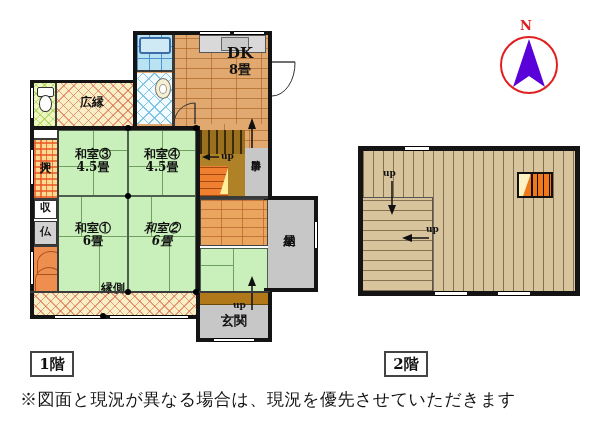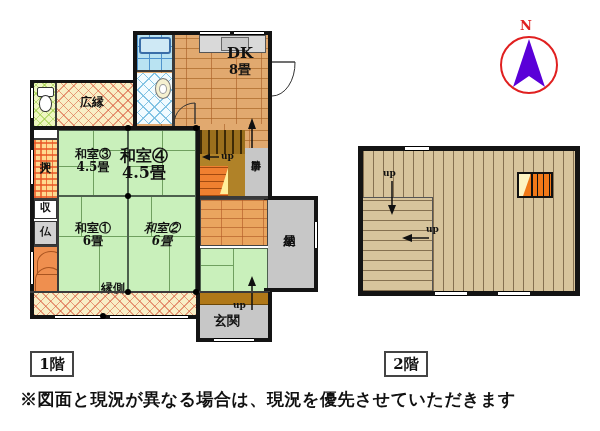--- a/index.html
+++ b/index.html
@@ -53,21 +53,21 @@
      repeating-linear-gradient(0deg, #a34a10 0 1.5px, transparent 1.5px 7px),
      #f08030;}
   .grayroom{background:#c7c7c7;}
   .win{position:absolute;background:#fff;border-top:1px solid #000;border-bottom:1px solid #000;box-sizing:border-box;}
   .winv{position:absolute;background:#fff;border-left:1px solid #000;border-right:1px solid #000;box-sizing:border-box;}
   .rlabel{position:absolute;font-weight:bold;text-align:center;line-height:1.05;}
   .vtext{writing-mode:vertical-rl;text-orientation:upright;letter-spacing:1px;}
   .uplbl{position:absolute;font-weight:bold;font-size:9px;font-family:"DejaVu Serif","Liberation Serif",serif;}
   .floortag{position:absolute;width:40px;height:22px;border:2px solid #444;background:#fff;
             font-size:15px;font-weight:bold;text-align:center;line-height:22px;}
-  .disclaimer{position:absolute;left:20px;top:388px;font-size:17px;font-weight:bold;letter-spacing:.5px;}
+  .disclaimer{position:absolute;left:20px;top:388px;font-size:17px;font-weight:normal;letter-spacing:.5px;}
   svg{display:block;}
 </style>
 </head>
 <body>
 
 <div id="plan">
 
   <div class="abs" style="left:498px;top:18px;width:60px;height:80px;">
     <div class="abs" style="left:22px;top:0;color:#e02020;font-weight:bold;font-size:13px;">N</div>
     <div class="abs" style="left:2px;top:18px;width:54px;height:54px;border:2px solid #e02020;border-radius:50%;"></div>
@@ -117,21 +117,21 @@
   <div class="rlabel" style="left:63px;top:148px;width:60px;font-size:12px;">
     <span>和室③</span><br>
     <span>4.5畳</span>
   </div>
 
   <div class="abs tatami" style="left:128px;top:130px;width:68px;height:66px;">
     <div class="tl" style="left:50%;top:0;width:1px;height:100%;"></div>
     <div class="tl" style="left:0;top:55%;width:50%;height:1px;"></div>
     <div class="tl" style="left:50%;top:30%;width:50%;height:1px;"></div>
   </div>
-  <div class="rlabel" style="left:114px;top:148px;width:60px;font-size:16px;">
+  <div class="rlabel" style="left:132px;top:148px;width:60px;font-size:12px;">
     <span>和室④</span><br>
     <span>4.5畳</span>
   </div>
 
   <div class="abs tatami" style="left:57px;top:196px;width:71px;height:96px;">
     <div class="tl" style="left:0;top:42%;width:100%;height:1px;"></div>
     <div class="tl" style="left:33%;top:0;width:1px;height:42%;"></div>
     <div class="tl" style="left:60%;top:42%;width:1px;height:58%;"></div>
   </div>
   <div class="rlabel" style="left:63px;top:222px;width:60px;font-size:12px;">
@@ -178,21 +178,21 @@
   <div class="wall" style="left:264px;top:196px;width:54px;height:4px;"></div>
   <div class="wall" style="left:314px;top:196px;width:4px;height:96px;"></div>
   <div class="wall" style="left:264px;top:288px;width:54px;height:4px;"></div>
   <div class="winv" style="left:314px;top:222px;width:4px;height:26px;"></div>
 
   <div class="abs crosshatch" style="left:34px;top:293px;width:162px;height:22px;"></div>
   <div class="rlabel" style="left:88px;top:282px;width:50px;font-size:12px;">縁側</div>
 
   <div class="abs grayroom" style="left:200px;top:292px;width:68px;height:46px;"></div>
   <div class="abs" style="left:200px;top:292px;width:68px;height:12px;background:#b07818;border-bottom:1px solid #6b4708;"></div>
-  <div class="rlabel" style="left:200px;top:314px;width:54px;font-size:13px;">玄関</div>
+  <div class="rlabel" style="left:207px;top:314px;width:54px;font-size:13px;">玄関</div>
   <div class="uplbl" style="left:233px;top:300px;">up</div>
   <svg class="abs" style="left:246px;top:276px;" width="12" height="36" viewBox="0 0 12 36">
     <line x1="6" y1="34" x2="6" y2="7" stroke="#111" stroke-width="1.5"></line>
     <polygon points="6,0 2,10 10,10" fill="#111"></polygon>
   </svg>
 
   <div class="wall" style="left:133px;top:31px;width:139px;height:4px;"></div>
   <div class="wall" style="left:133px;top:31px;width:4px;height:95px;"></div>
   <div class="wall" style="left:268px;top:31px;width:4px;height:169px;"></div>
   <div class="thin" style="left:172px;top:35px;width:3px;height:91px;"></div>

